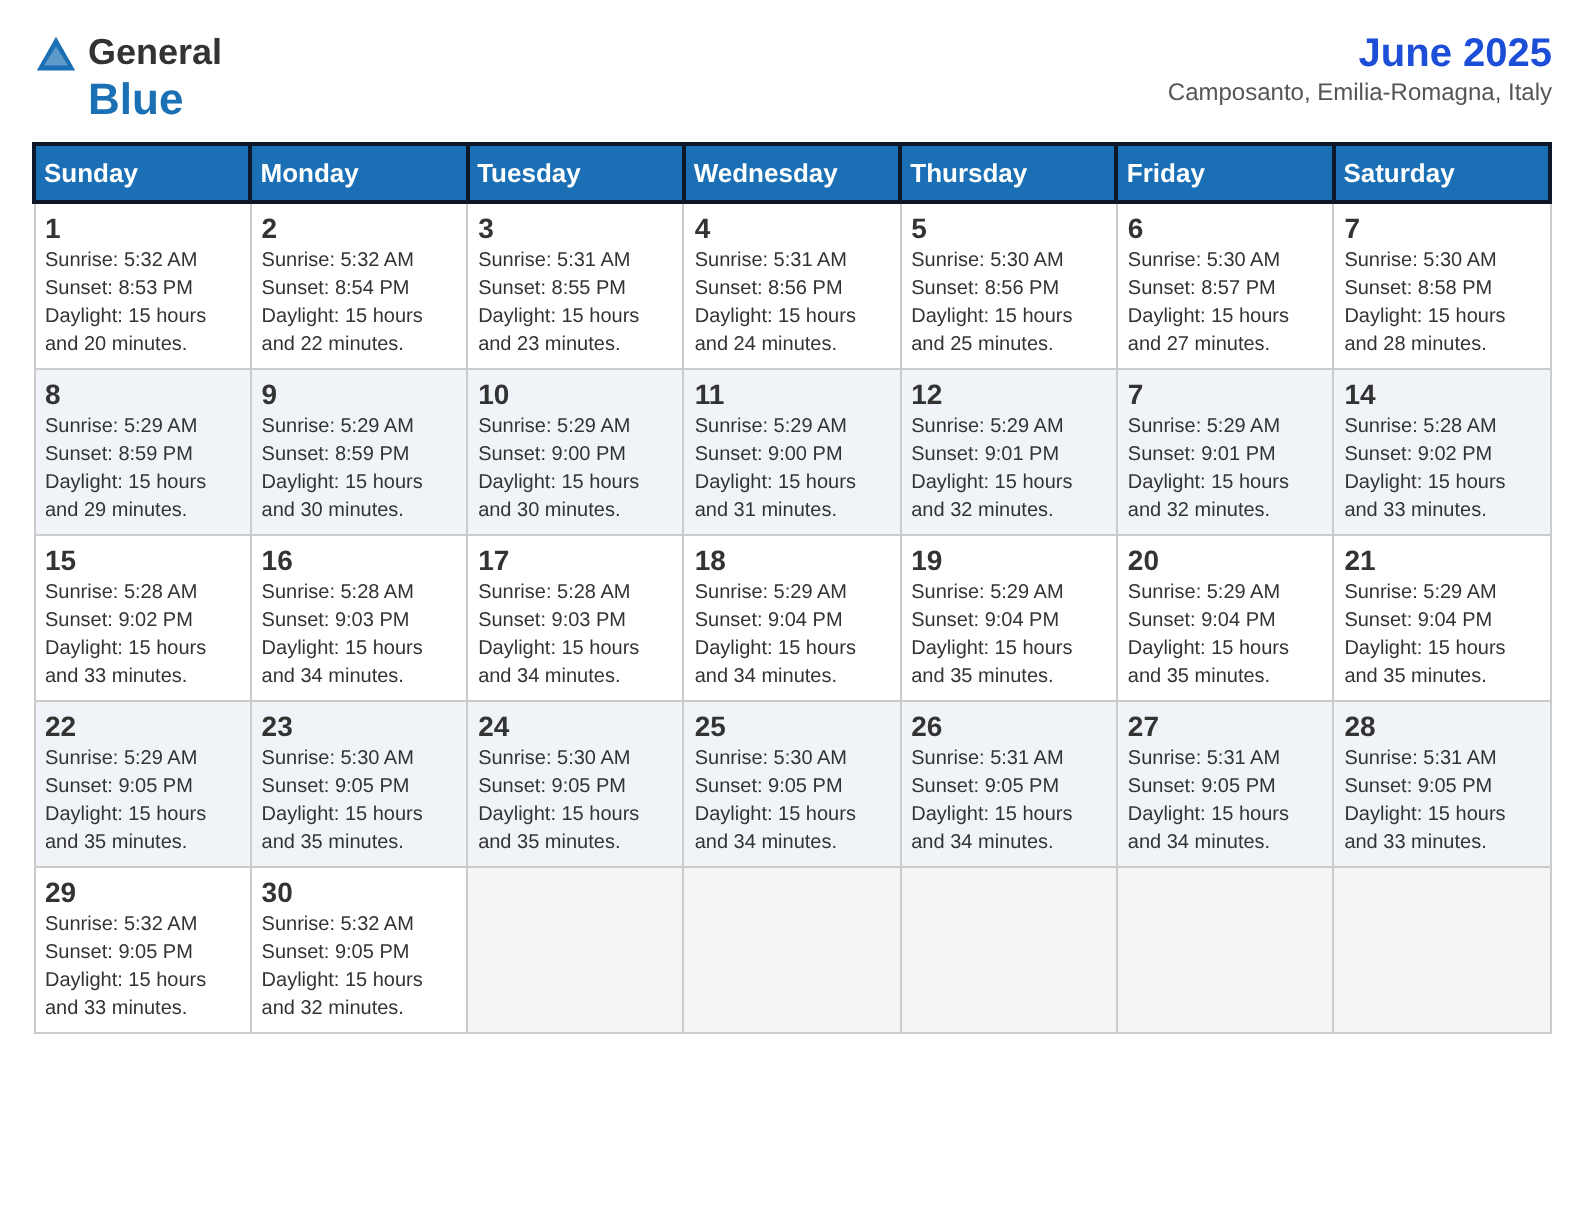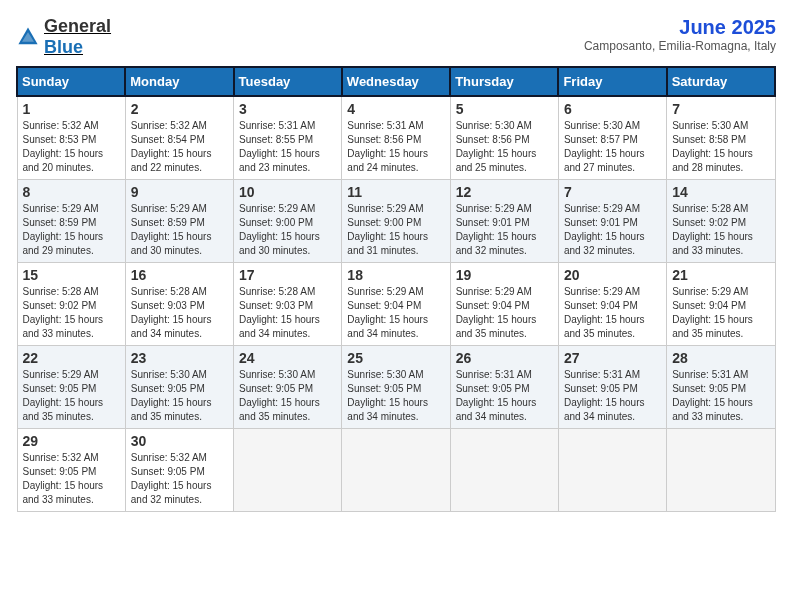--- a/index.html
+++ b/index.html
@@ -11,31 +11,30 @@
       padding: 16px;
     }
     .header-area {
       display: flex;
       justify-content: space-between;
       align-items: flex-start;
       margin-bottom: 8px;
     }
     .logo {
       display: flex;
-      align-items: center;
+      align-items: flex-start;
       gap: 4px;
-      text-decoration: underline;
     }
     .logo-text-general {
       font-size: 18px;
       font-weight: bold;
       color: #333;
     }
     .logo-text-blue {
-      font-size: 18px;
+      font-size: 22px;
       font-weight: bold;
       color: #1a6fb5;
     }
     .logo-icon {
       width: 24px;
       height: 24px;
     }
     .title-area {
       text-align: right;
     }

